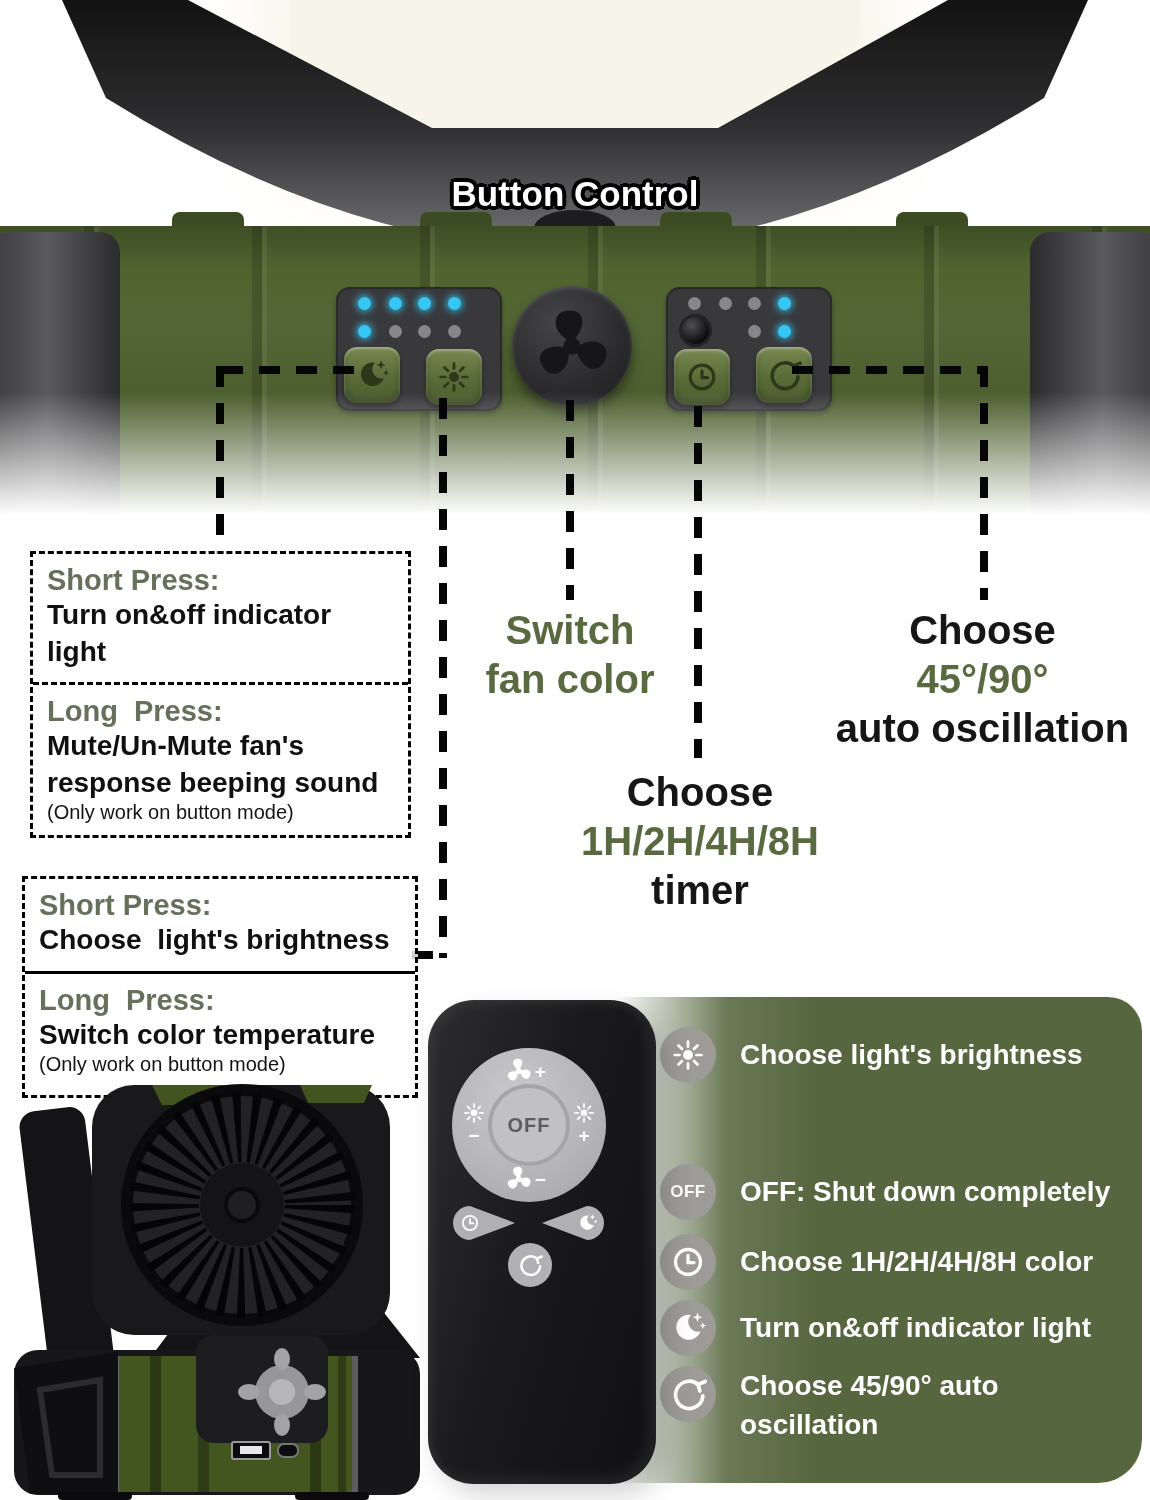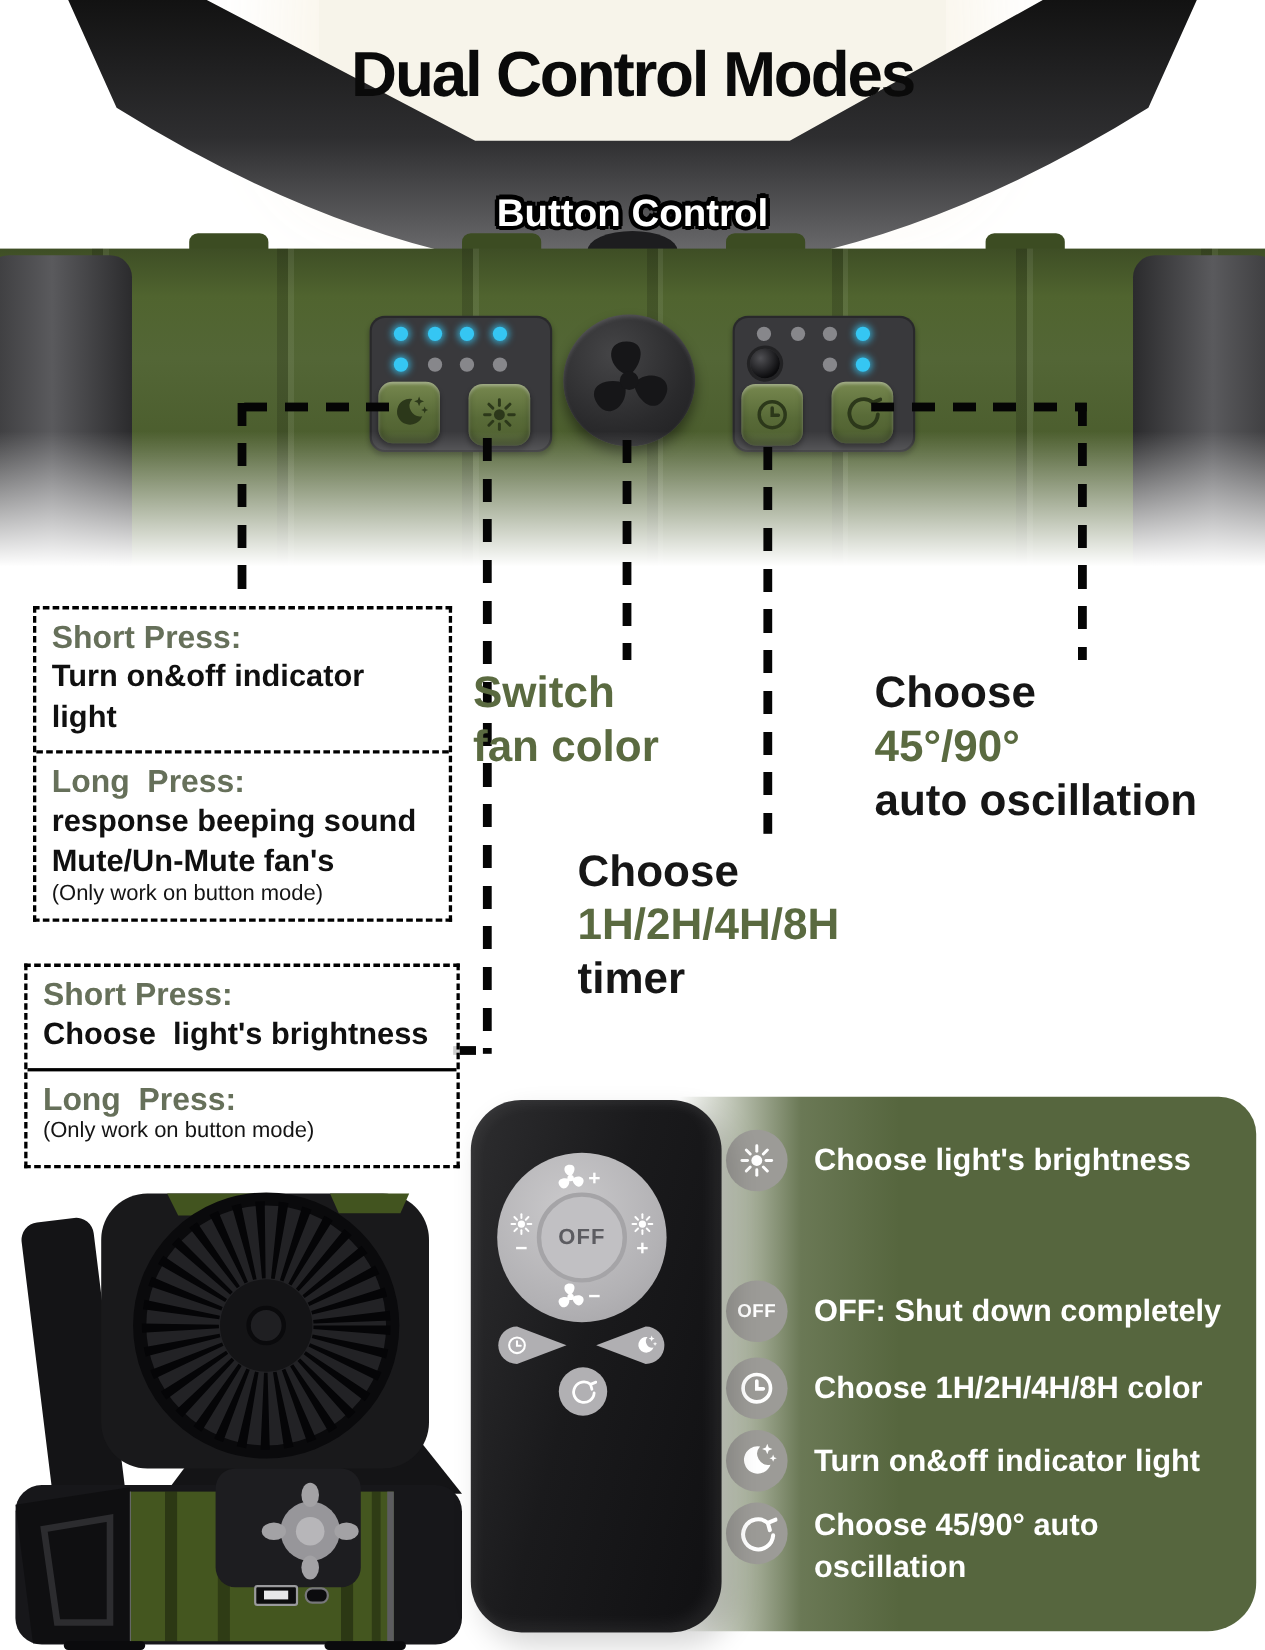--- a/index.html
+++ b/index.html
@@ -54,21 +54,21 @@
   
   .callout{border:3px dashed #000;background:rgba(255,255,255,.8);}
   .callout .sec{padding:9px 14px 12px 14px;}
   .callout hr{border:none;border-top:3px dashed #000;margin:0;}
   .callout hr.solid{border-top:3px solid #000;}
   .co-title{font-size:29px;line-height:1.18;color:#66705a;}
   .co-text{font-size:28px;line-height:1.3;color:#101010;}
   .co-note{font-size:20px;line-height:1.1;color:#141414;}
 
   
-  .plabel{text-align:left;font-weight:bold;font-size:40px;line-height:1.22;color:#161616;}
+  .plabel{text-align:center;font-weight:bold;font-size:40px;line-height:1.22;color:#161616;}
   .olive{color:#5a6a40;}
 
   
   .legend-panel{left:618px;top:997px;width:524px;height:486px;border-radius:0 34px 44px 0;
     background:linear-gradient(90deg,rgba(86,102,62,0) 0px,rgba(86,102,62,.88) 110px,#56663e 200px);}
   .legend-row{position:absolute;left:42px;display:flex;align-items:center;gap:24px;}
   .legend-ic{width:56px;height:56px;border-radius:50%;background:#9c9b97;color:#fff;
     display:grid;place-items:center;flex:0 0 auto;}
   .legend-ic span{font-size:17px;font-weight:bold;color:#fff;letter-spacing:.5px;}
   .legend-text{font-size:28px;font-weight:bold;color:#fff;line-height:1.4;}
@@ -136,21 +136,20 @@
   <svg class="abs frame-svg" width="1150" height="260" viewBox="0 0 1150 260">
     <defs>
       <linearGradient id="frameGrad" x1="0" y1="0" x2="0" y2="1">
         <stop offset="0" stop-color="#121212"></stop>
           <stop offset=".5" stop-color="#2e2e30"></stop>
         <stop offset="1" stop-color="#757577"></stop>
       </linearGradient>
     </defs>
     <path d="M62,0 L188,0 L432,128 L718,128 L948,0 L1088,0 L1044,98 Q800,250 575,250 Q350,250 106,98 Z" fill="url(#frameGrad)"></path>
   </svg>
-  <div class="abs page-title">Dual Control Modes</div>
   <div class="abs mode-label">Button Control</div>
 
   <div class="abs band-tab" style="left:172px"></div>
   <div class="abs band-tab" style="left:420px"></div>
   <div class="abs band-tab" style="left:660px"></div>
   <div class="abs band-tab" style="left:896px"></div>
   <div class="abs hinge"></div>
   <div class="abs band"></div>
   <div class="abs cap" style="left:-12px"></div>
   <div class="abs cap right" style="left:1030px"></div>
@@ -214,22 +213,22 @@
   <div class="abs dv" style="left:980px;top:366px;height:234px"></div>
 
   <div class="abs callout" style="left:30px;top:551px;width:381px">
     <div class="sec">
       <div class="co-title prewrap">Short Press:</div>
       <div class="co-text prewrap">Turn on&amp;off indicator light</div>
     </div>
     <hr>
     <div class="sec">
       <div class="co-title prewrap">Long  Press:</div>
+      <div class="co-text prewrap">Mute/Un-Mute fan's</div>
       <div class="co-text prewrap">response beeping sound</div>
-      <div class="co-text prewrap">Mute/Un-Mute fan's</div>
       <div class="co-note">(Only work on button mode)</div>
     </div>
   </div>
 
   <div class="abs plabel olive" style="left:430px;top:606px;width:280px">
     <div>Switch</div>
     <div>fan color</div>
   </div>
   <div class="abs plabel" style="left:795px;top:606px;width:375px">
     <div>Choose</div>
@@ -243,20 +242,21 @@
   </div>
 
   <div class="abs callout" style="left:22px;top:876px;width:396px">
     <div class="sec">
       <div class="co-title prewrap">Short Press:</div>
       <div class="co-text prewrap">Choose  light's brightness</div>
     </div>
     <hr class="solid">
     <div class="sec" style="padding-bottom:20px">
       <div class="co-title prewrap">Long  Press:</div>
+      <div class="co-text prewrap">Switch color temperature</div>
       <div class="co-note">(Only work on button mode)</div>
     </div>
   </div>
 
   <svg class="abs" style="left:0;top:1080px" width="430" height="420" viewBox="0 0 430 420">
     <rect x="36" y="28" width="66" height="312" rx="16" transform="rotate(-7 70 180)" fill="#141416"></rect>
     <polygon points="150,278 205,205 362,205 420,278" fill="#141416"></polygon>
     <rect x="92" y="5" width="298" height="250" rx="42" fill="#19191b"></rect>
     <path d="M152,5 h84 l-12,20 h-62 Z" fill="#42541f"></path>
     <path d="M300,5 h72 l-8,18 h-56 Z" fill="#42541f"></path>

